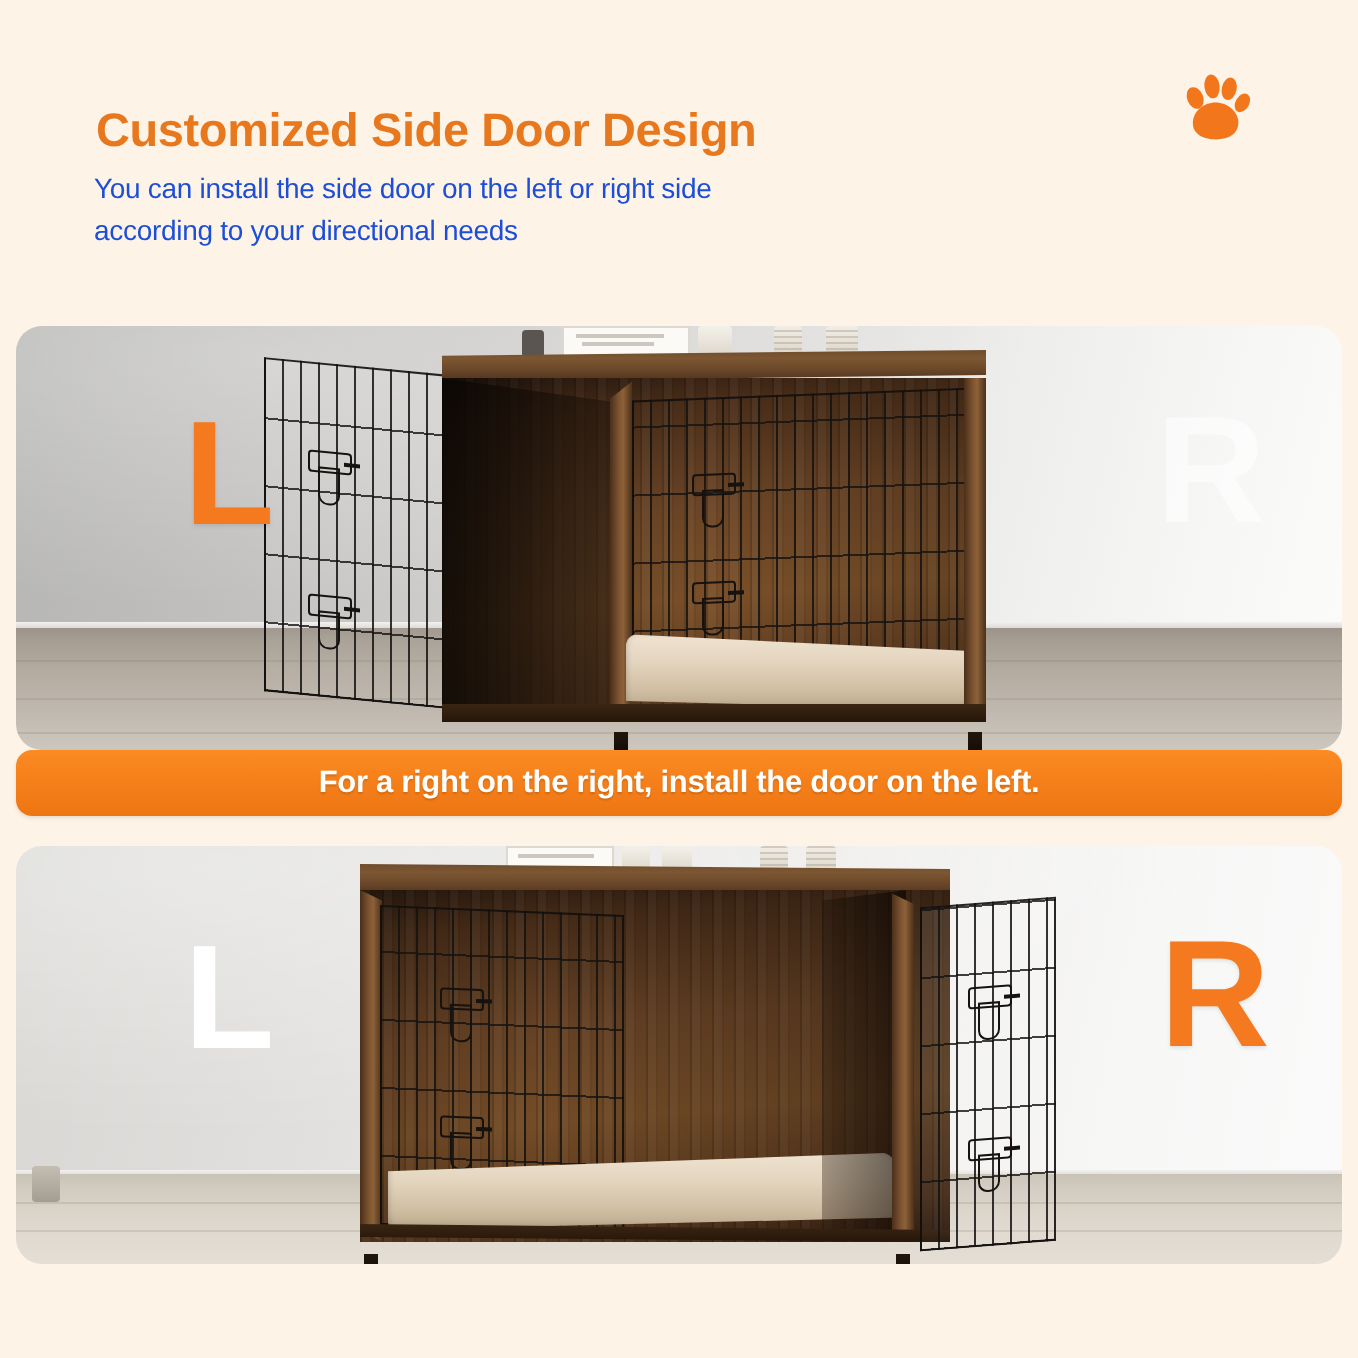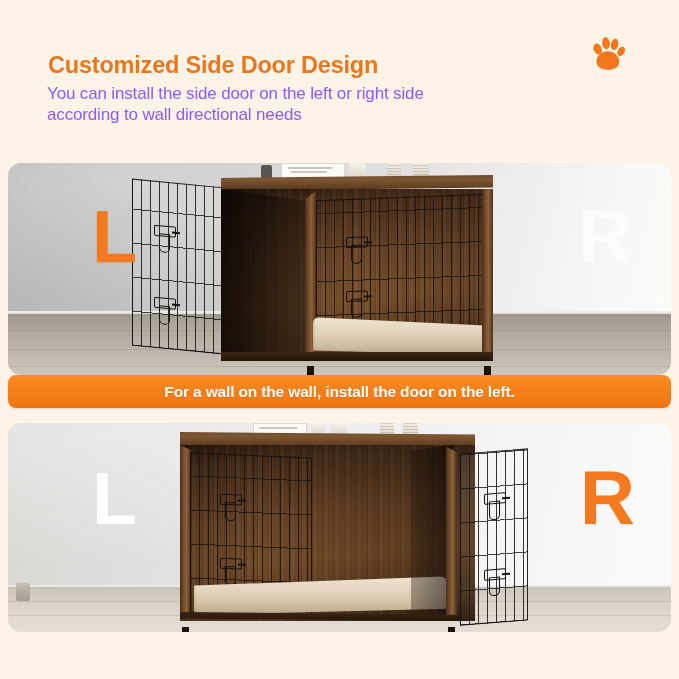--- a/index.html
+++ b/index.html
@@ -13,21 +13,21 @@
 
   
   .header{position:absolute;left:0;top:0;width:679px;height:163px;}
   .title{
     position:absolute;left:48px;top:52px;
     font-size:23.5px;font-weight:bold;color:#e8781e;
     letter-spacing:-0.2px;white-space:nowrap;
   }
   .subtitle{
     position:absolute;left:47px;top:84px;width:520px;
-    font-size:17px;line-height:20.5px;color:#8b5cf6;
+    font-size:14px;line-height:20.5px;color:#1d4ed8;
     letter-spacing:-0.15px;
   }
   .subtitle span{display:block;}
   .paw{position:absolute;left:590px;top:36px;width:36px;height:38px;}
 
   
   .panel{
     position:absolute;left:8px;width:663px;
     border-radius:13px;overflow:hidden;
   }
@@ -192,21 +192,21 @@
 </style>
 </head>
 <body>
 
 <div class="page">
 
   <div class="header">
     <div class="title">Customized Side Door Design</div>
     <div class="subtitle">
       <span>You can install the side door on the left or right side</span>
-      <span>according to wall directional needs</span>
+      <span>according to your directional needs</span>
     </div>
 
     <svg class="paw" viewBox="0 0 36 38">
       <g fill="#f2761b">
         <ellipse cx="7.6" cy="13.0" rx="4.0" ry="5.6" transform="rotate(-22 7.6 13.0)"></ellipse>
         <ellipse cx="16.0" cy="7.2" rx="3.8" ry="6.0" transform="rotate(-7 16 7.2)"></ellipse>
         <ellipse cx="24.6" cy="8.4" rx="3.7" ry="5.7" transform="rotate(12 24.6 8.4)"></ellipse>
         <ellipse cx="31.2" cy="15.4" rx="3.4" ry="5.0" transform="rotate(30 31.2 15.4)"></ellipse>
         <path d="M17.8 15.2c6.0 0 11.4 4.6 11.4 10.2 0 5.3-4.6 8.3-11.2 8.3-6.8 0-11.6-2.9-11.6-8.2 0-5.7 5.3-10.3 11.4-10.3z"></path>
       </g>
@@ -283,21 +283,21 @@
 
         <div class="leg" style="left:86px;"></div>
         <div class="leg" style="right:2px;"></div>
       </div>
     </div>
 
     <div class="letter letter-orange l1-left" style="left:84px;top:37px;">L</div>
     <div class="letter letter-ghost-dark l1-right" style="left:570px;top:35px;">R</div>
   </div>
 
-  <div class="caption caption1">For a wall on the wall, install the door on the left.</div>
+  <div class="caption caption1">For a right on the right, install the door on the left.</div>
 
   <div class="panel panel2">
     <div class="scene">
       <div class="wall"></div>
       <div class="baseboard"></div>
       <div class="floor">
         <div class="floorline" style="top:30%"></div>
         <div class="floorline" style="top:62%"></div>
       </div>
 

